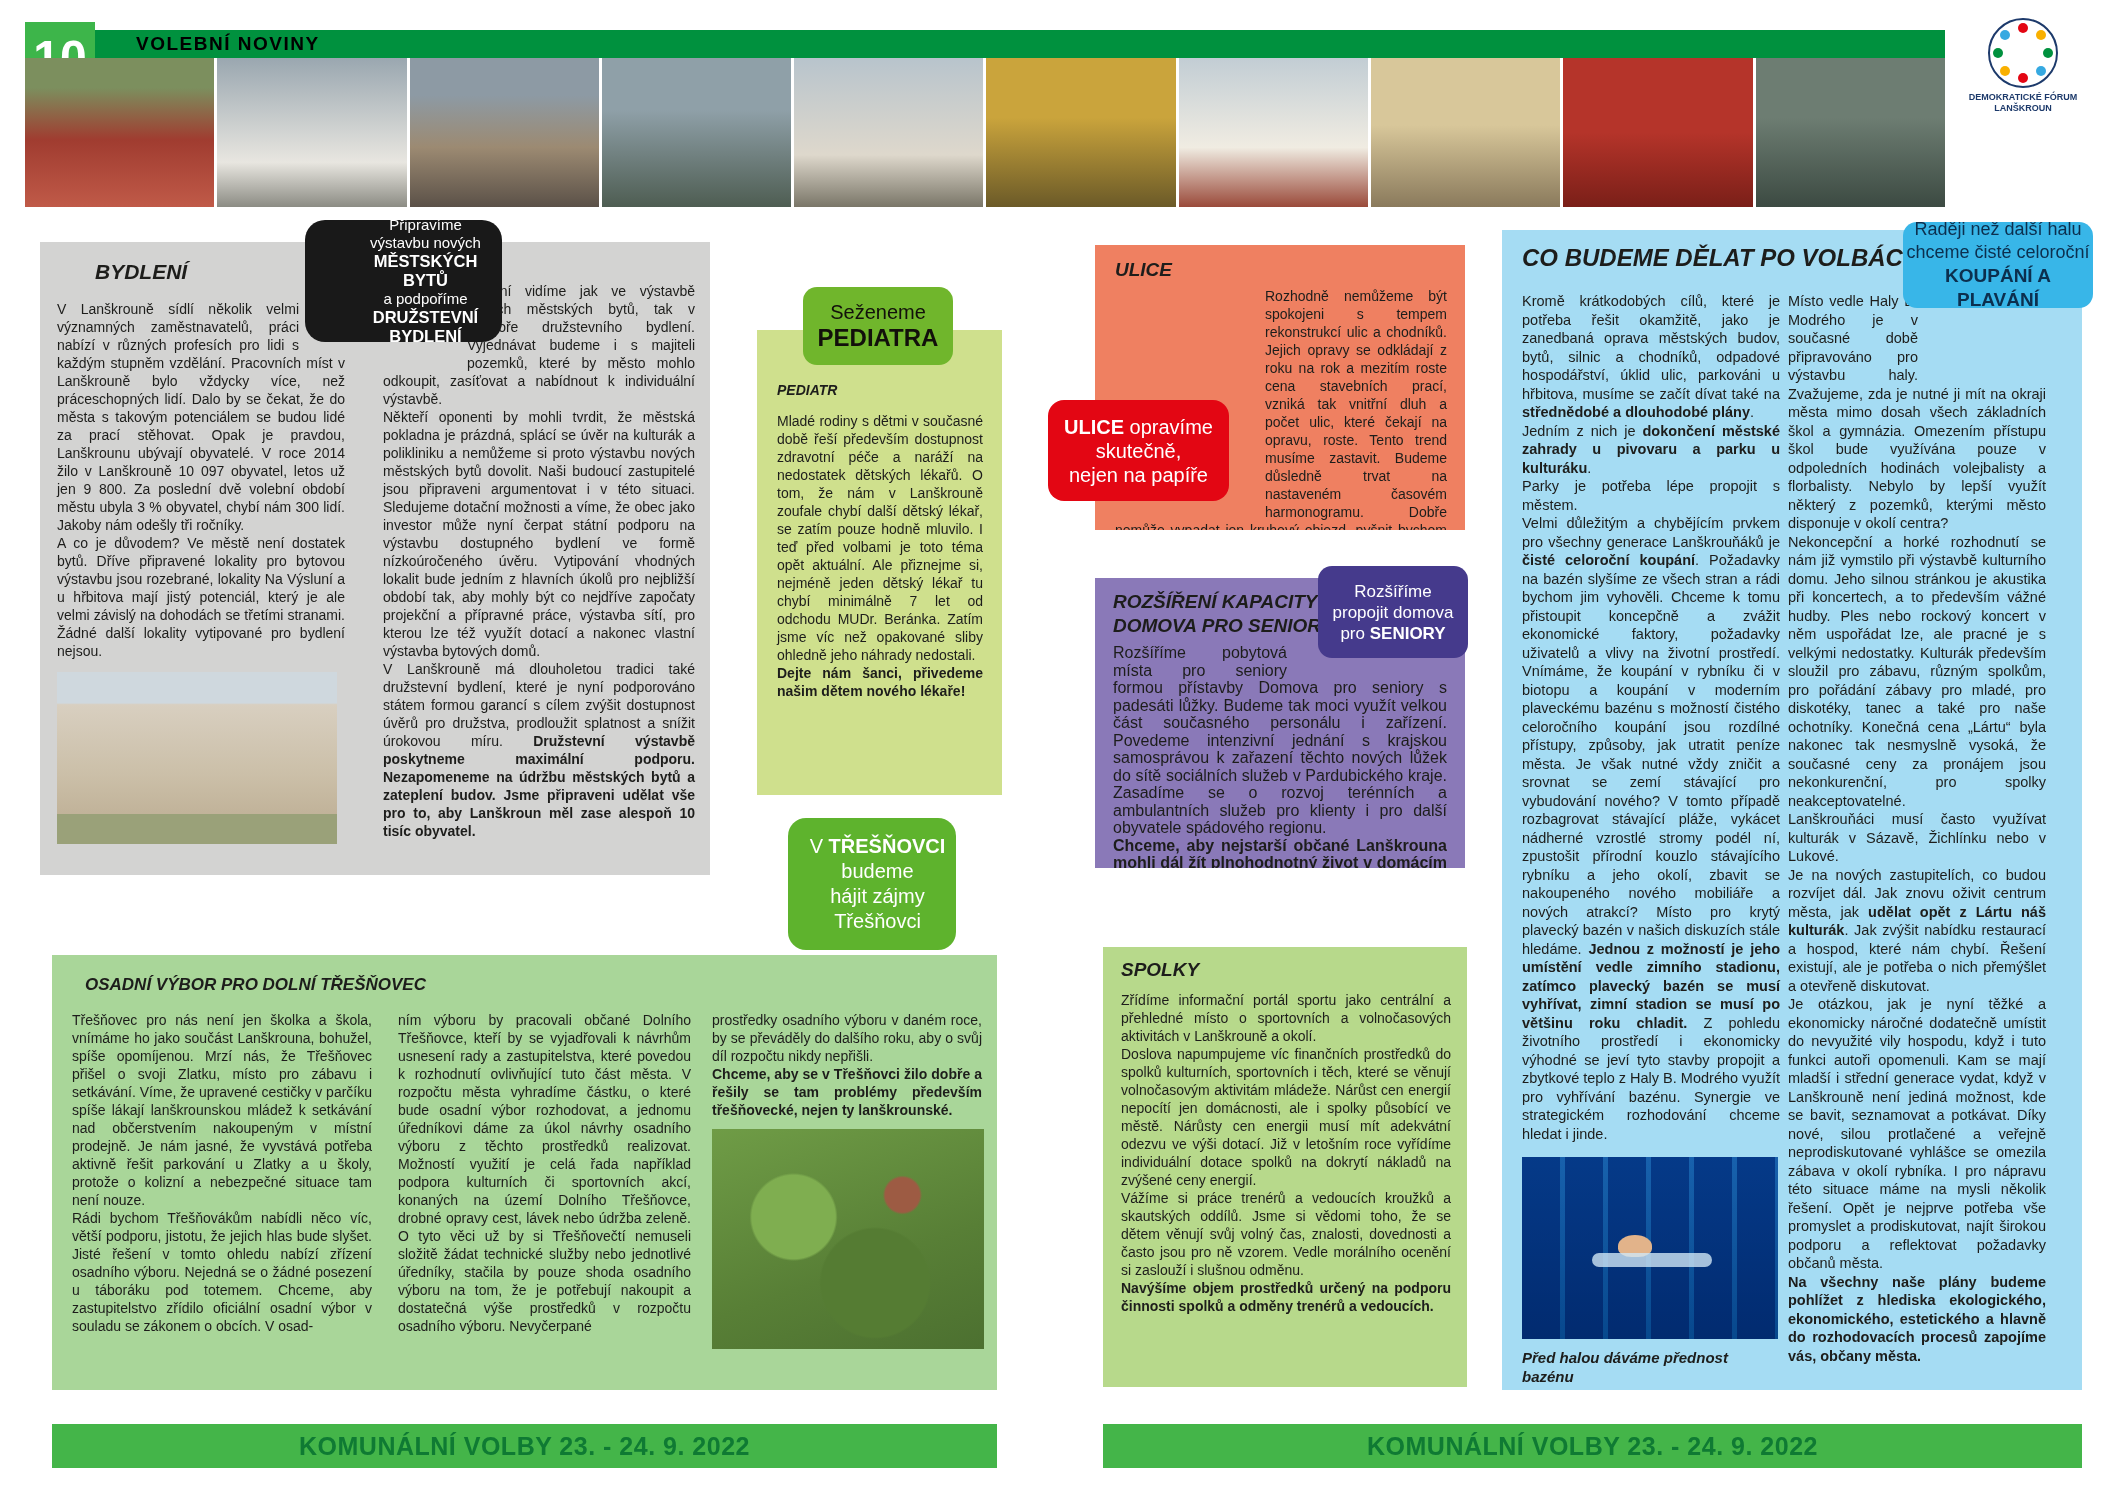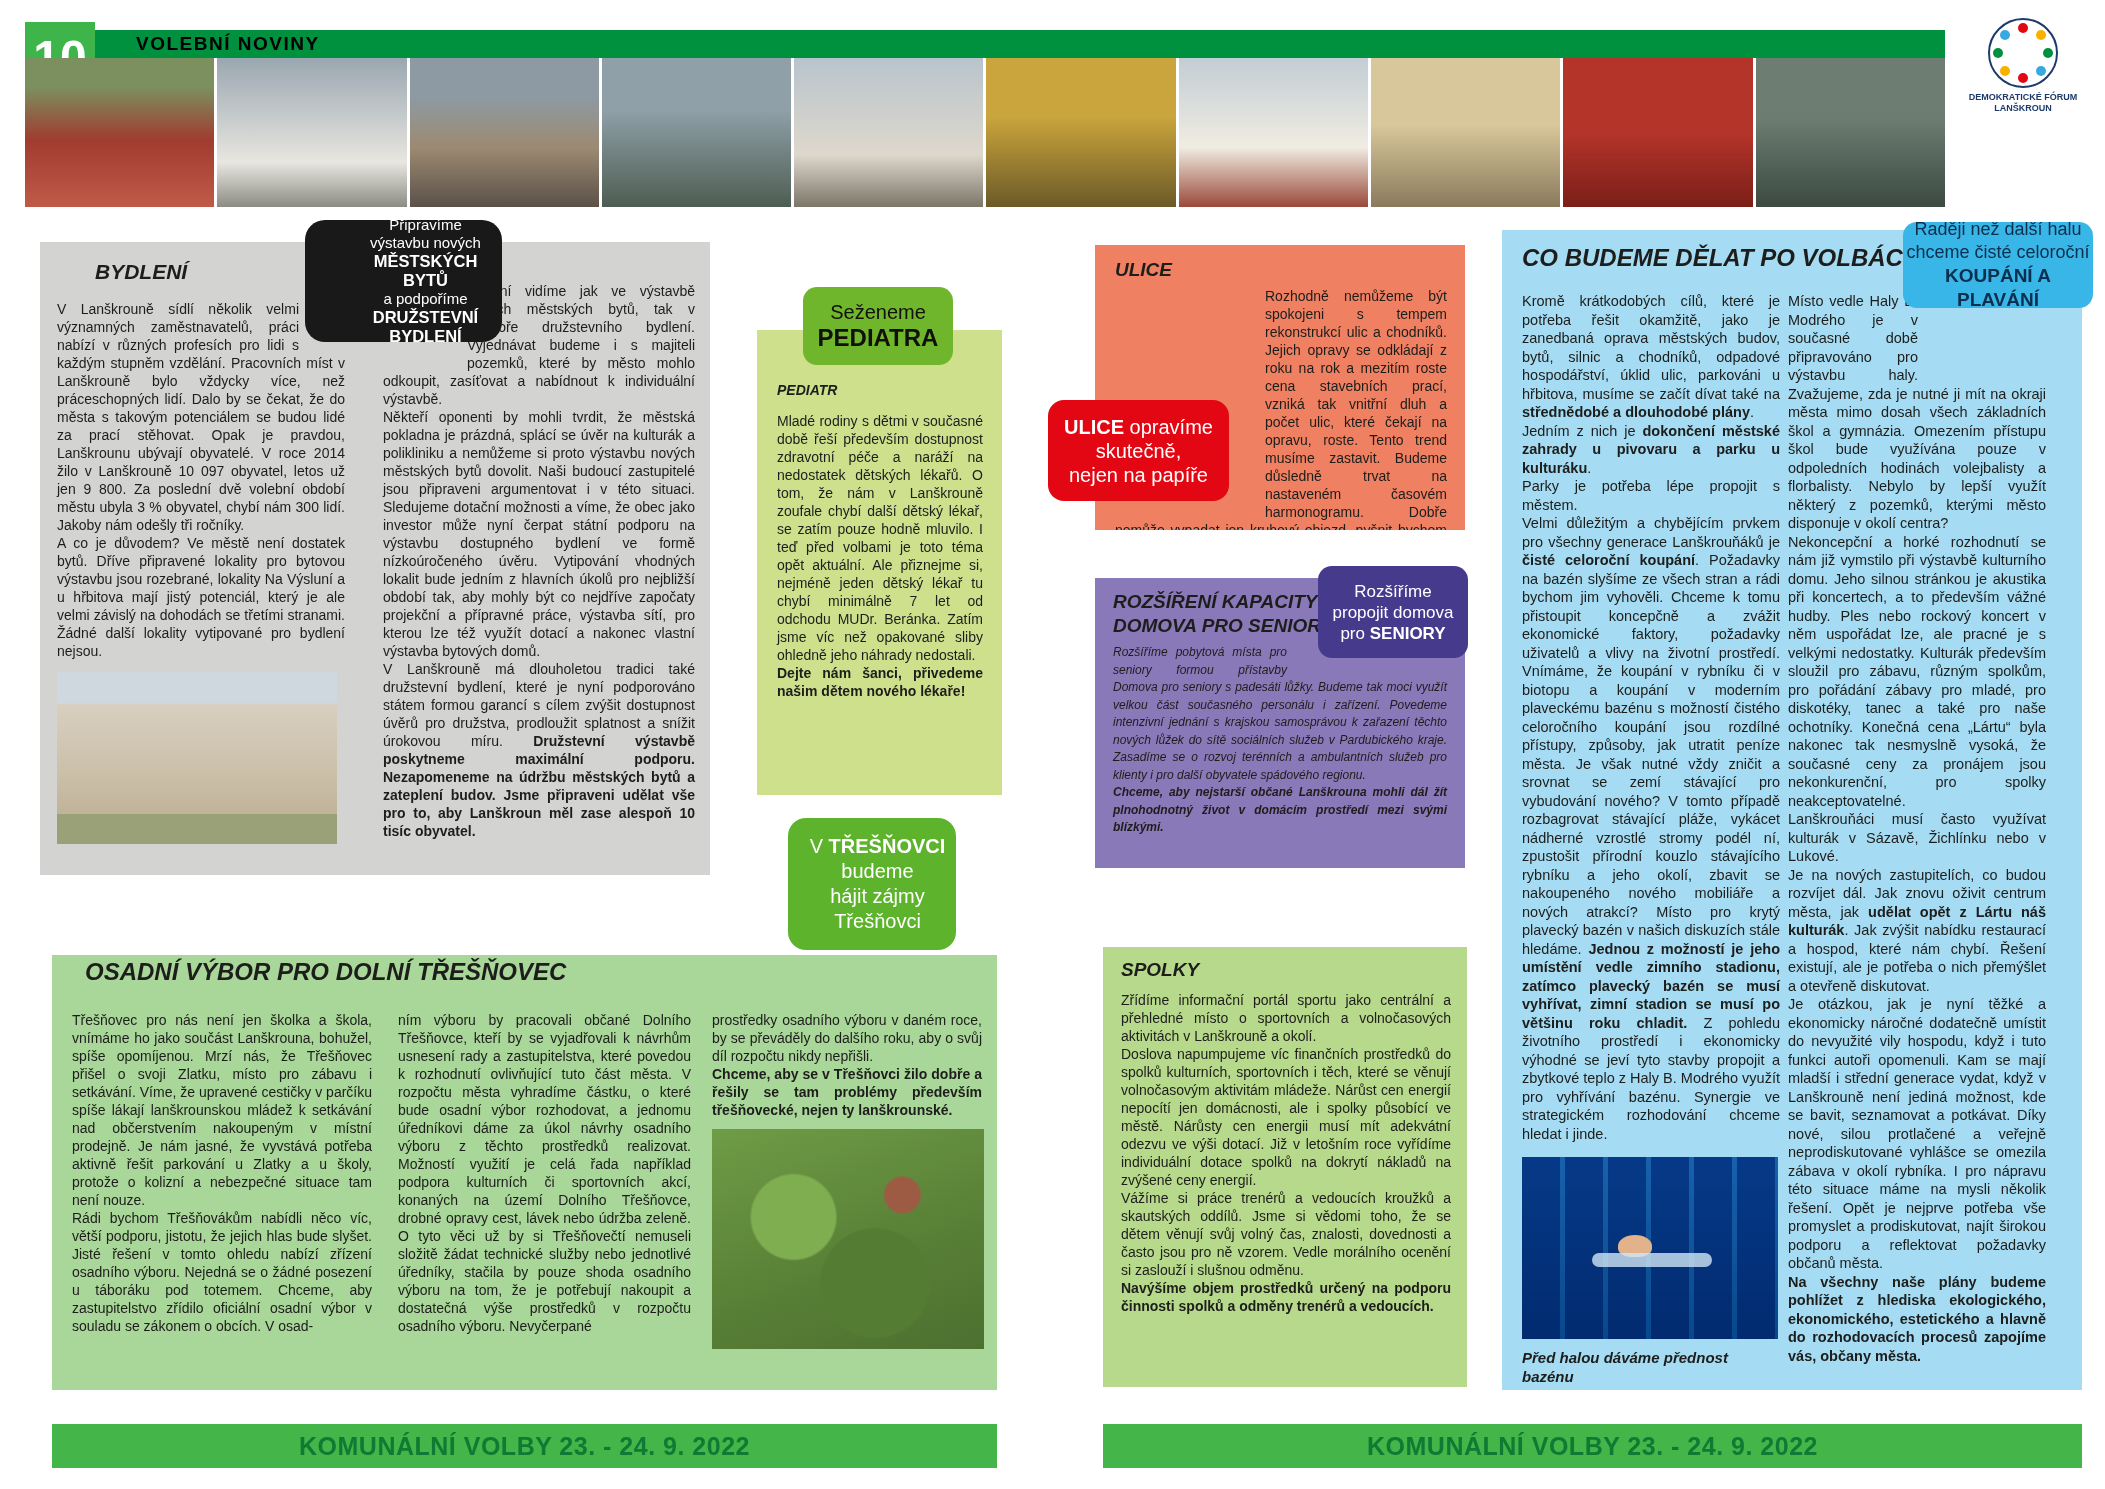--- a/index.html
+++ b/index.html
@@ -62,32 +62,32 @@
   .ulice-panel{left:1095px;top:245px;width:370px;height:285px;background:#ef8061;}
   .ulice-panel .sec-title{position:absolute;left:20px;top:14px;font-size:19px;}
   .uli-body{position:absolute;left:20px;top:42px;width:332px;}
   .uli-spacer{float:left;width:142px;height:112px;margin-top:112px;margin-right:8px;}
   .ulice-badge{left:1048px;top:400px;width:181px;height:101px;background:#e30613;border-radius:16px;
      color:#fff;z-index:5;}
   .ulice-badge div{font-size:20px;line-height:24px;}
   
   .seniory-panel{left:1095px;top:578px;width:370px;height:290px;background:#8a79b8;}
   .seniory-panel .sec-title{position:absolute;left:18px;top:12px;font-size:19px;line-height:24px;}
-  .sen-body{position:absolute;left:18px;top:66px;width:334px;font-size:12px;line-height:17.5px;font-style:italic;}
+  .sen-body{position:absolute;left:18px;top:66px;width:334px;font-size:16px;line-height:17.5px;}
   .sen-spacer{float:right;width:160px;height:26px;}
   .seniory-badge{left:1318px;top:566px;width:150px;height:92px;background:#453a8c;border-radius:14px;
      color:#fff;z-index:5;}
   .seniory-badge div{font-size:17px;line-height:21px;}
   
   .spolky-panel{left:1103px;top:947px;width:364px;height:440px;background:#b7d98b;}
   .spolky-panel .sec-title{position:absolute;left:18px;top:12px;font-size:19px;}
   .spo-body{position:absolute;left:18px;top:44px;width:330px;}
   
   .osadni-panel{left:52px;top:955px;width:945px;height:435px;background:#a9d699;}
-  .osadni-panel .sec-title{position:absolute;left:33px;top:3px;font-size:24px;}
+  .osadni-panel .sec-title{position:absolute;left:33px;top:20px;font-size:17px;}
   .osa-col1{position:absolute;left:20px;top:56px;width:300px;}
   .osa-col2{position:absolute;left:346px;top:56px;width:293px;}
   .osa-col3{position:absolute;left:660px;top:56px;width:270px;}
   .aerial-photo{margin-top:10px;width:272px;height:220px;
      background:
        radial-gradient(circle at 30% 40%, #7fae50 0 18%, transparent 19%),
        radial-gradient(circle at 70% 30%, #9d5b43 0 7%, transparent 8%),
        radial-gradient(circle at 60% 70%, #557c33 0 24%, transparent 25%),
        linear-gradient(160deg,#6f9c46,#587f36 60%,#4c7030);}
   .tres-badge{left:788px;top:818px;width:168px;height:132px;background:#5eb32d;border-radius:18px;

